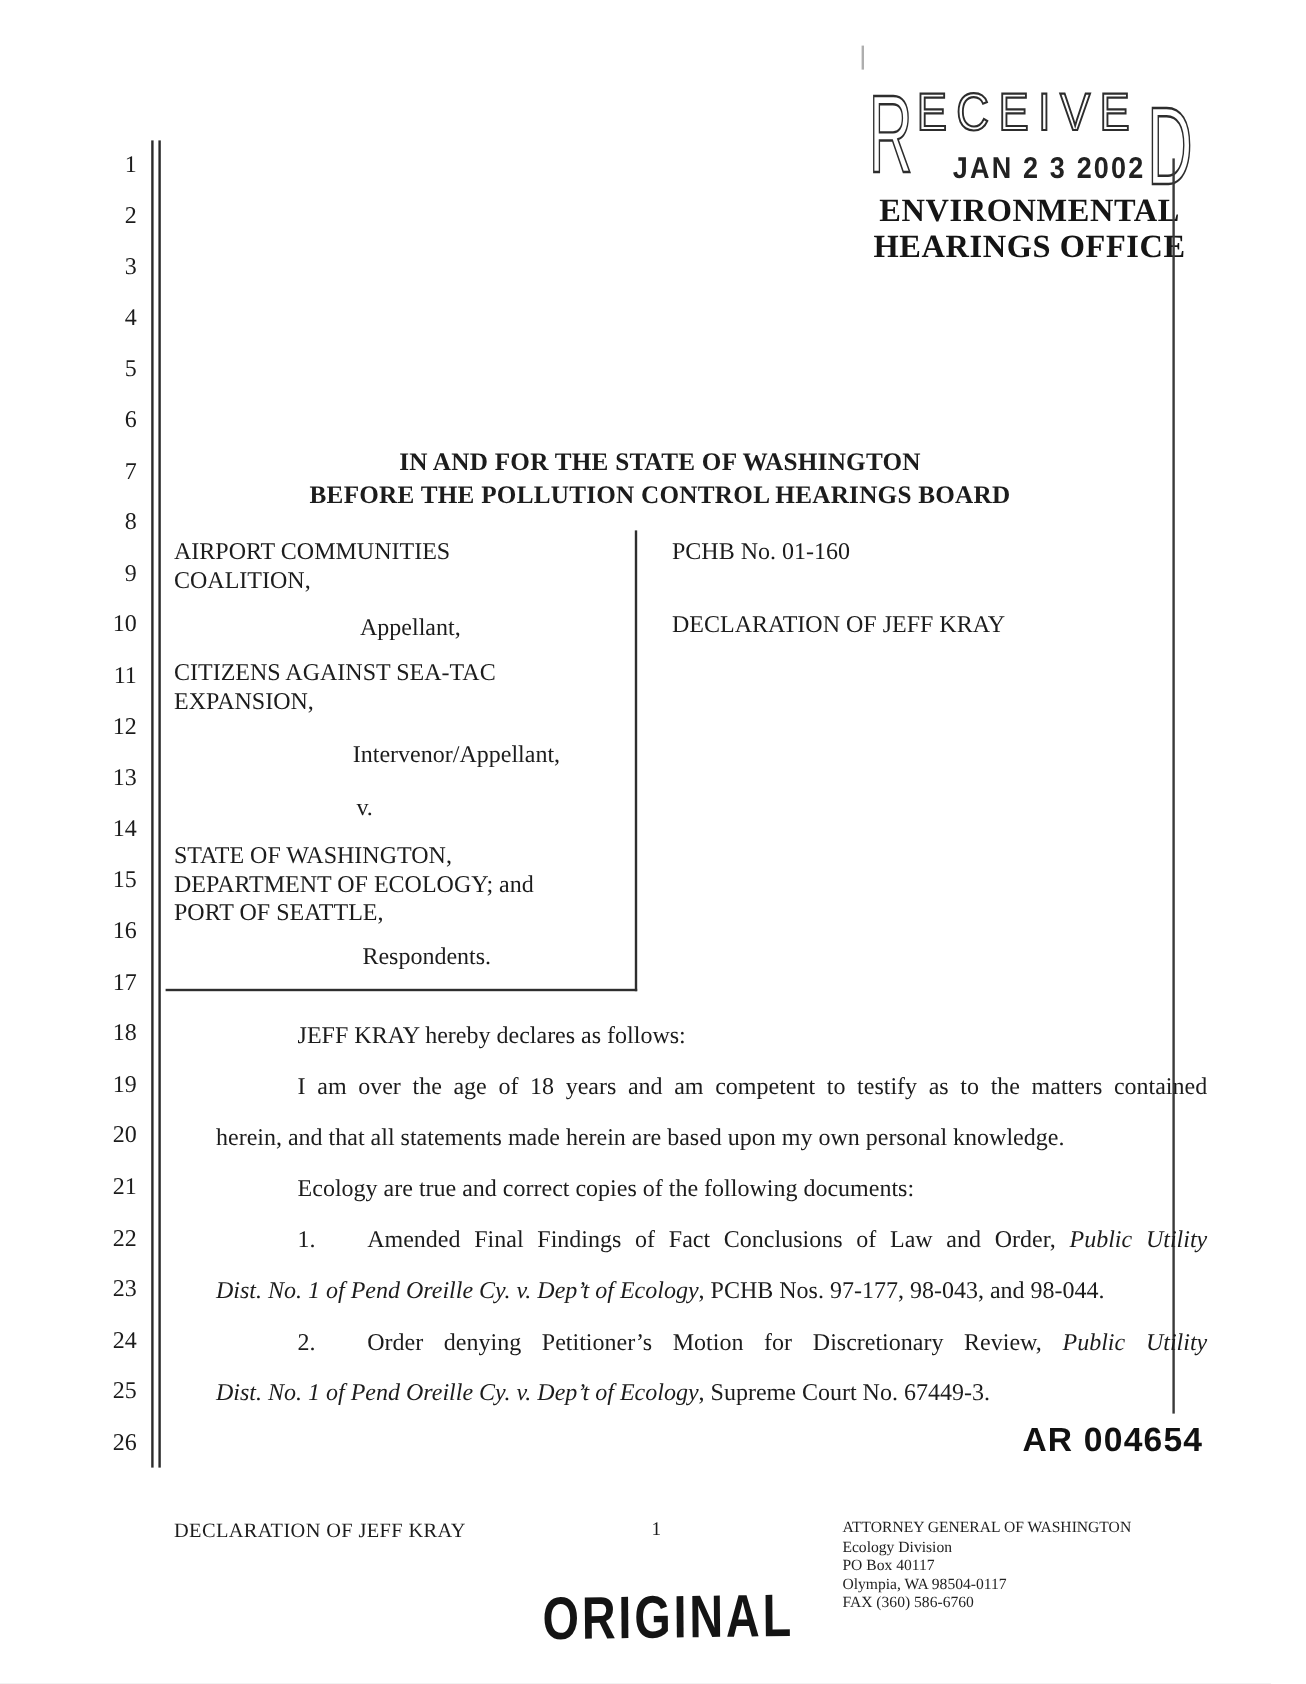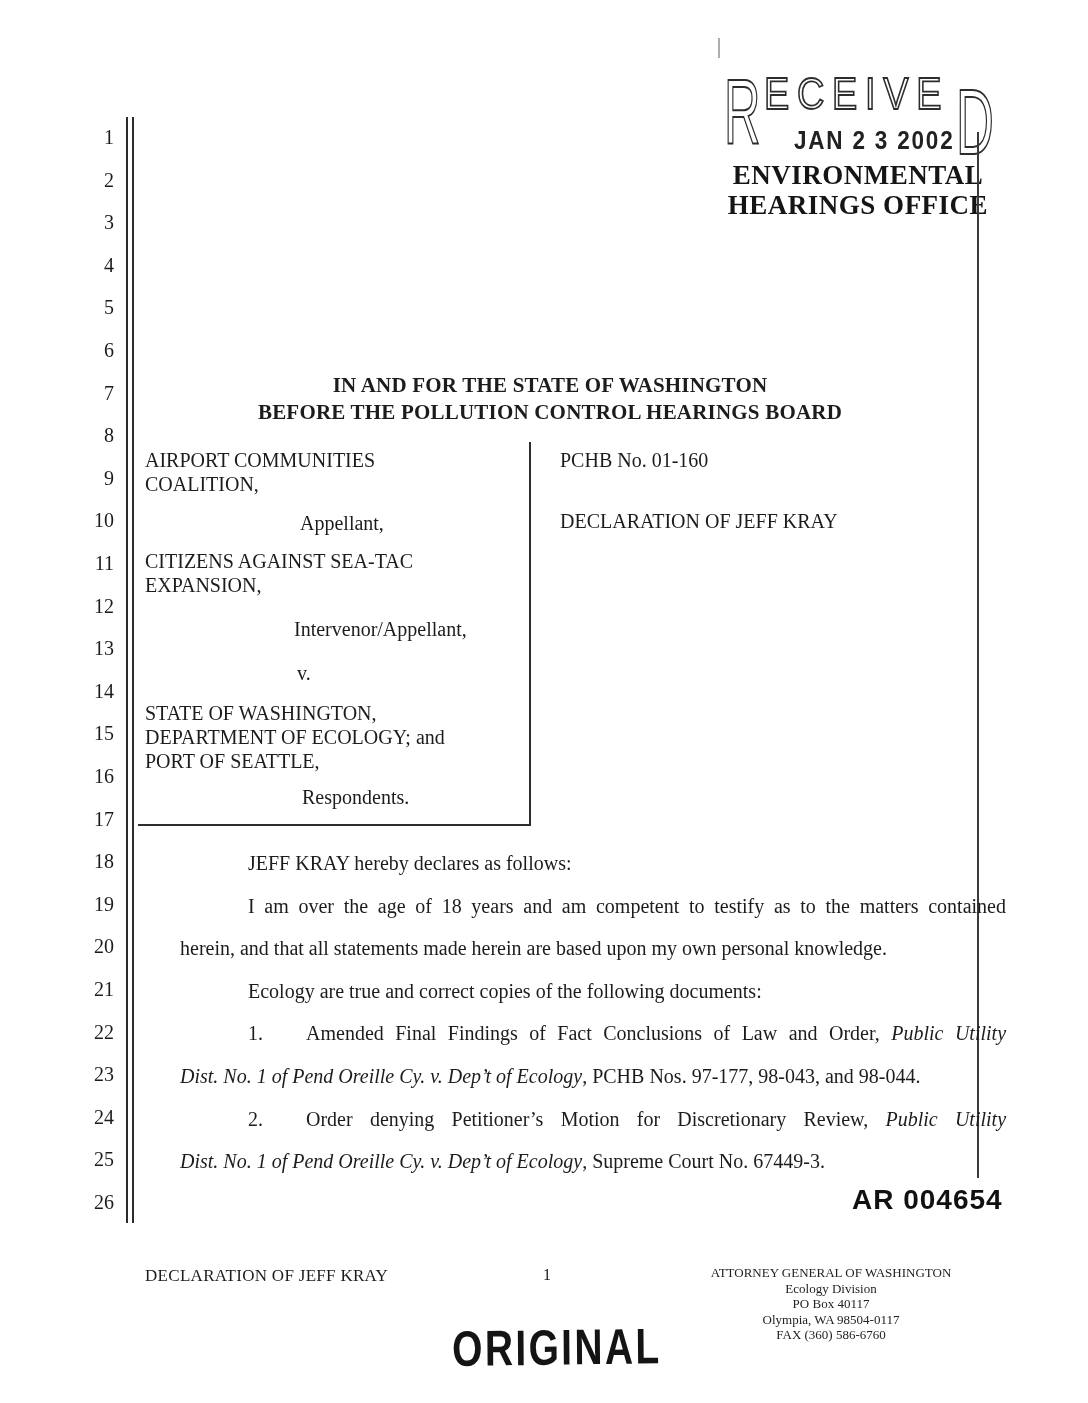--- a/index.html
+++ b/index.html
@@ -92,21 +92,21 @@
   
   .ar-stamp {
     position: absolute; left: 852px; top: 1184px;
     font-family: "Liberation Sans", sans-serif; font-weight: bold;
     font-size: 28px; letter-spacing: 1px; color: #111;
   }
 
   
   .footer-doc { position: absolute; left: 145px; top: 1266px; font-size: 17px; letter-spacing: .3px; }
   .footer-page { position: absolute; left: 543px; top: 1266px; font-size: 16px; }
-  .attorney { position: absolute; left: 702px; top: 1265px; width: 258px; text-align: center; font-size: 13px; line-height: 15.6px; color: #222; }
+  .attorney { position: absolute; left: 702px; top: 1265px; width: 258px; text-align: left; font-size: 13px; line-height: 15.6px; color: #222; }
 
   
   .original {
     position: absolute; left: 452px; top: 1324px;
     font-family: "Liberation Sans", sans-serif; font-weight: bold;
     font-size: 50px; line-height: 1; letter-spacing: 3px; color: #141414;
     transform: scaleX(.78) rotate(-.6deg); transform-origin: left top;
   }
 </style>
 </head>

